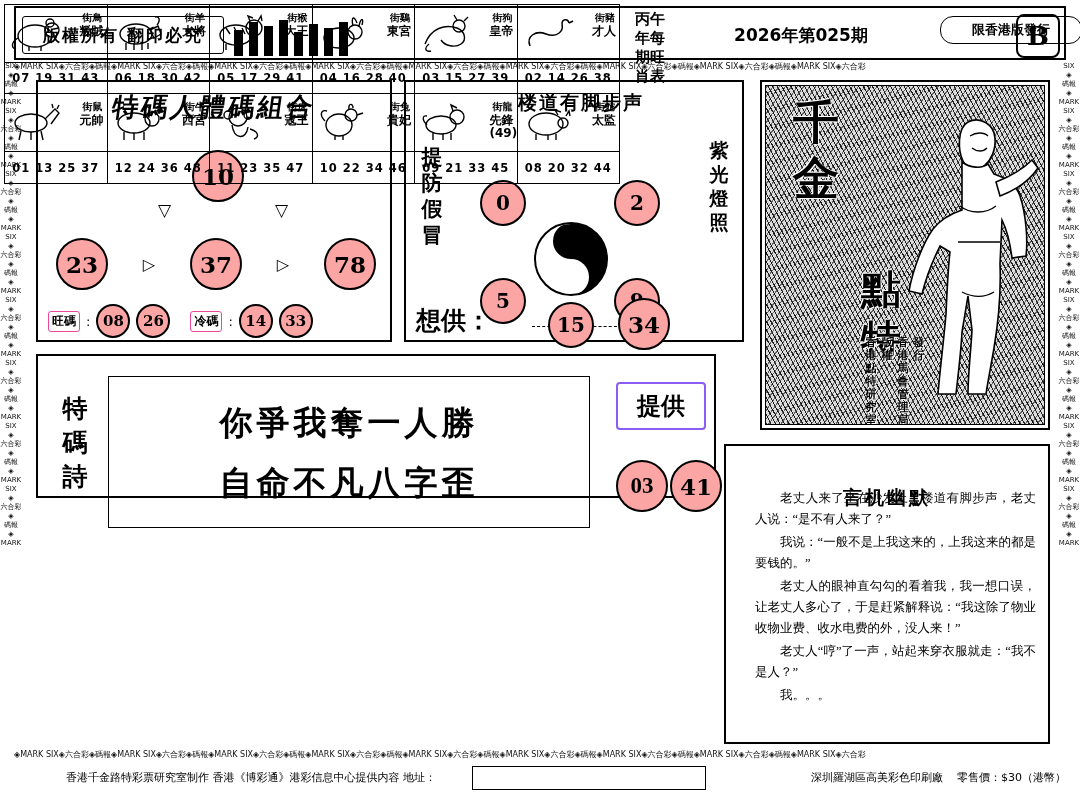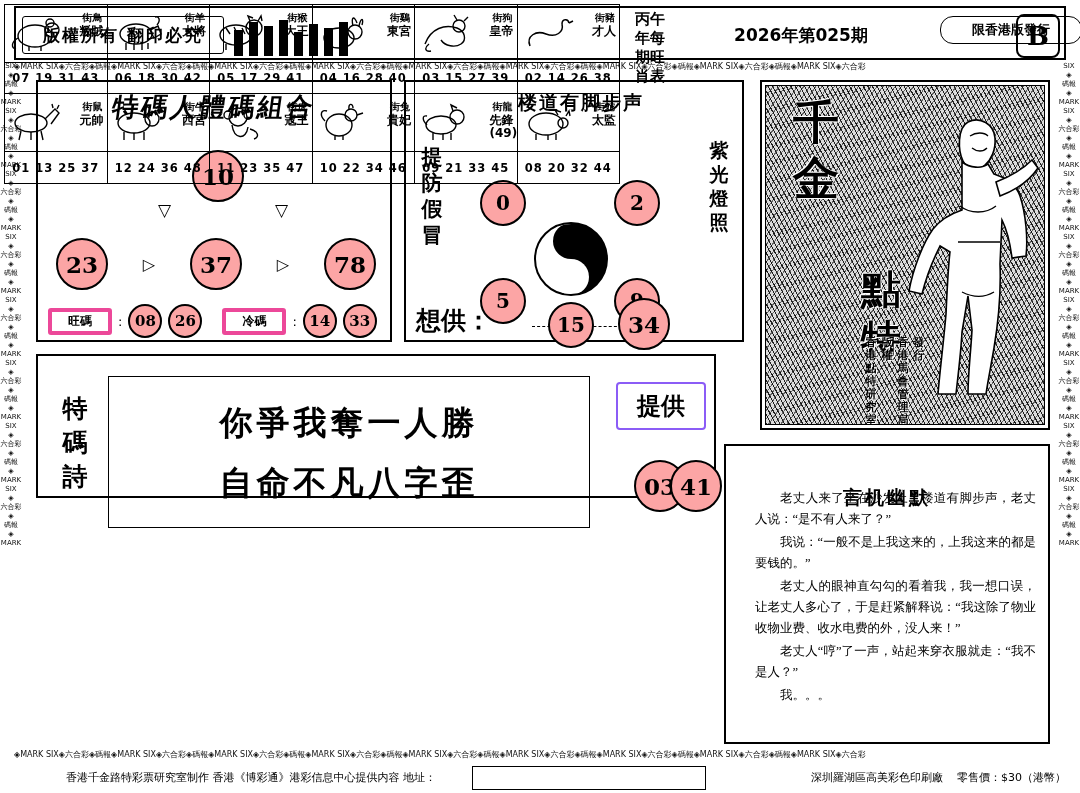--- a/index.html
+++ b/index.html
@@ -88,21 +88,21 @@
     font-family:"DejaVu Serif",serif;font-weight:bold;background:#fca5a5;
   }
   .b-lg{width:48px;height:48px;font-size:23px;}
   .b-md{width:42px;height:42px;font-size:20px;}
   .b-sm{width:30px;height:30px;font-size:15px;}
   .p1 .top-ball{position:absolute;left:154px;top:68px;}
   .p1 .row-balls{position:absolute;left:18px;top:156px;width:320px;display:flex;align-items:center;justify-content:space-between;}
   .arrow-r{font-size:16px;font-weight:bold;}
   .p1 .carets{position:absolute;left:120px;top:118px;width:130px;display:flex;justify-content:space-between;font-size:17px;}
   .p1 .bottom-row{position:absolute;left:10px;top:222px;width:336px;display:flex;align-items:center;gap:6px;font-size:13px;}
-  .tag{border:4px solid #ec4899;border-radius:3px;padding:1px 16px;font-size:12px;font-weight:bold;}
+  .tag{border:1px solid #ec4899;border-radius:3px;padding:1px 3px;font-size:12px;font-weight:bold;}
 
   
   .p2{left:404px;top:80px;width:340px;height:262px;}
   .p2 .t2{
     position:absolute;left:60px;top:8px;width:230px;text-align:center;
     font-size:19px;font-weight:bold;font-family:"DejaVu Serif",serif;letter-spacing:2px;
   }
   .p2 .vleft{
     position:absolute;left:10px;top:62px;width:32px;
     font-size:21px;font-weight:bold;line-height:26px;text-align:center;
@@ -182,21 +182,21 @@
     position:absolute;left:0;top:16px;width:100%;
     text-align:center;font-family:"DejaVu Serif",serif;
     font-size:33px;font-weight:bold;line-height:60px;letter-spacing:4px;
   }
   .p4 .supply2{
     position:absolute;left:578px;top:26px;width:86px;height:44px;
     border:2px solid #8b5cf6;border-radius:4px;
     font-size:24px;font-weight:bold;text-align:center;line-height:44px;
     font-family:"DejaVu Serif",serif;
   }
-  .p4 .sb-a{position:absolute;left:596px;top:104px;}
+  .p4 .sb-a{position:absolute;left:578px;top:104px;font-family:Liberation Serif, serif;}
   .p4 .sb-b{position:absolute;left:632px;top:104px;}
 
   
   .p5{left:724px;top:444px;width:326px;height:300px;}
   .p5 .jt{
     position:absolute;left:0;top:10px;width:100%;text-align:center;
     font-size:19px;font-weight:bold;font-family:"DejaVu Serif",serif;letter-spacing:3px;margin-top:29px;
   }
   .p5 .jbody{
     position:absolute;left:14px;top:42px;right:12px;bottom:10px;

